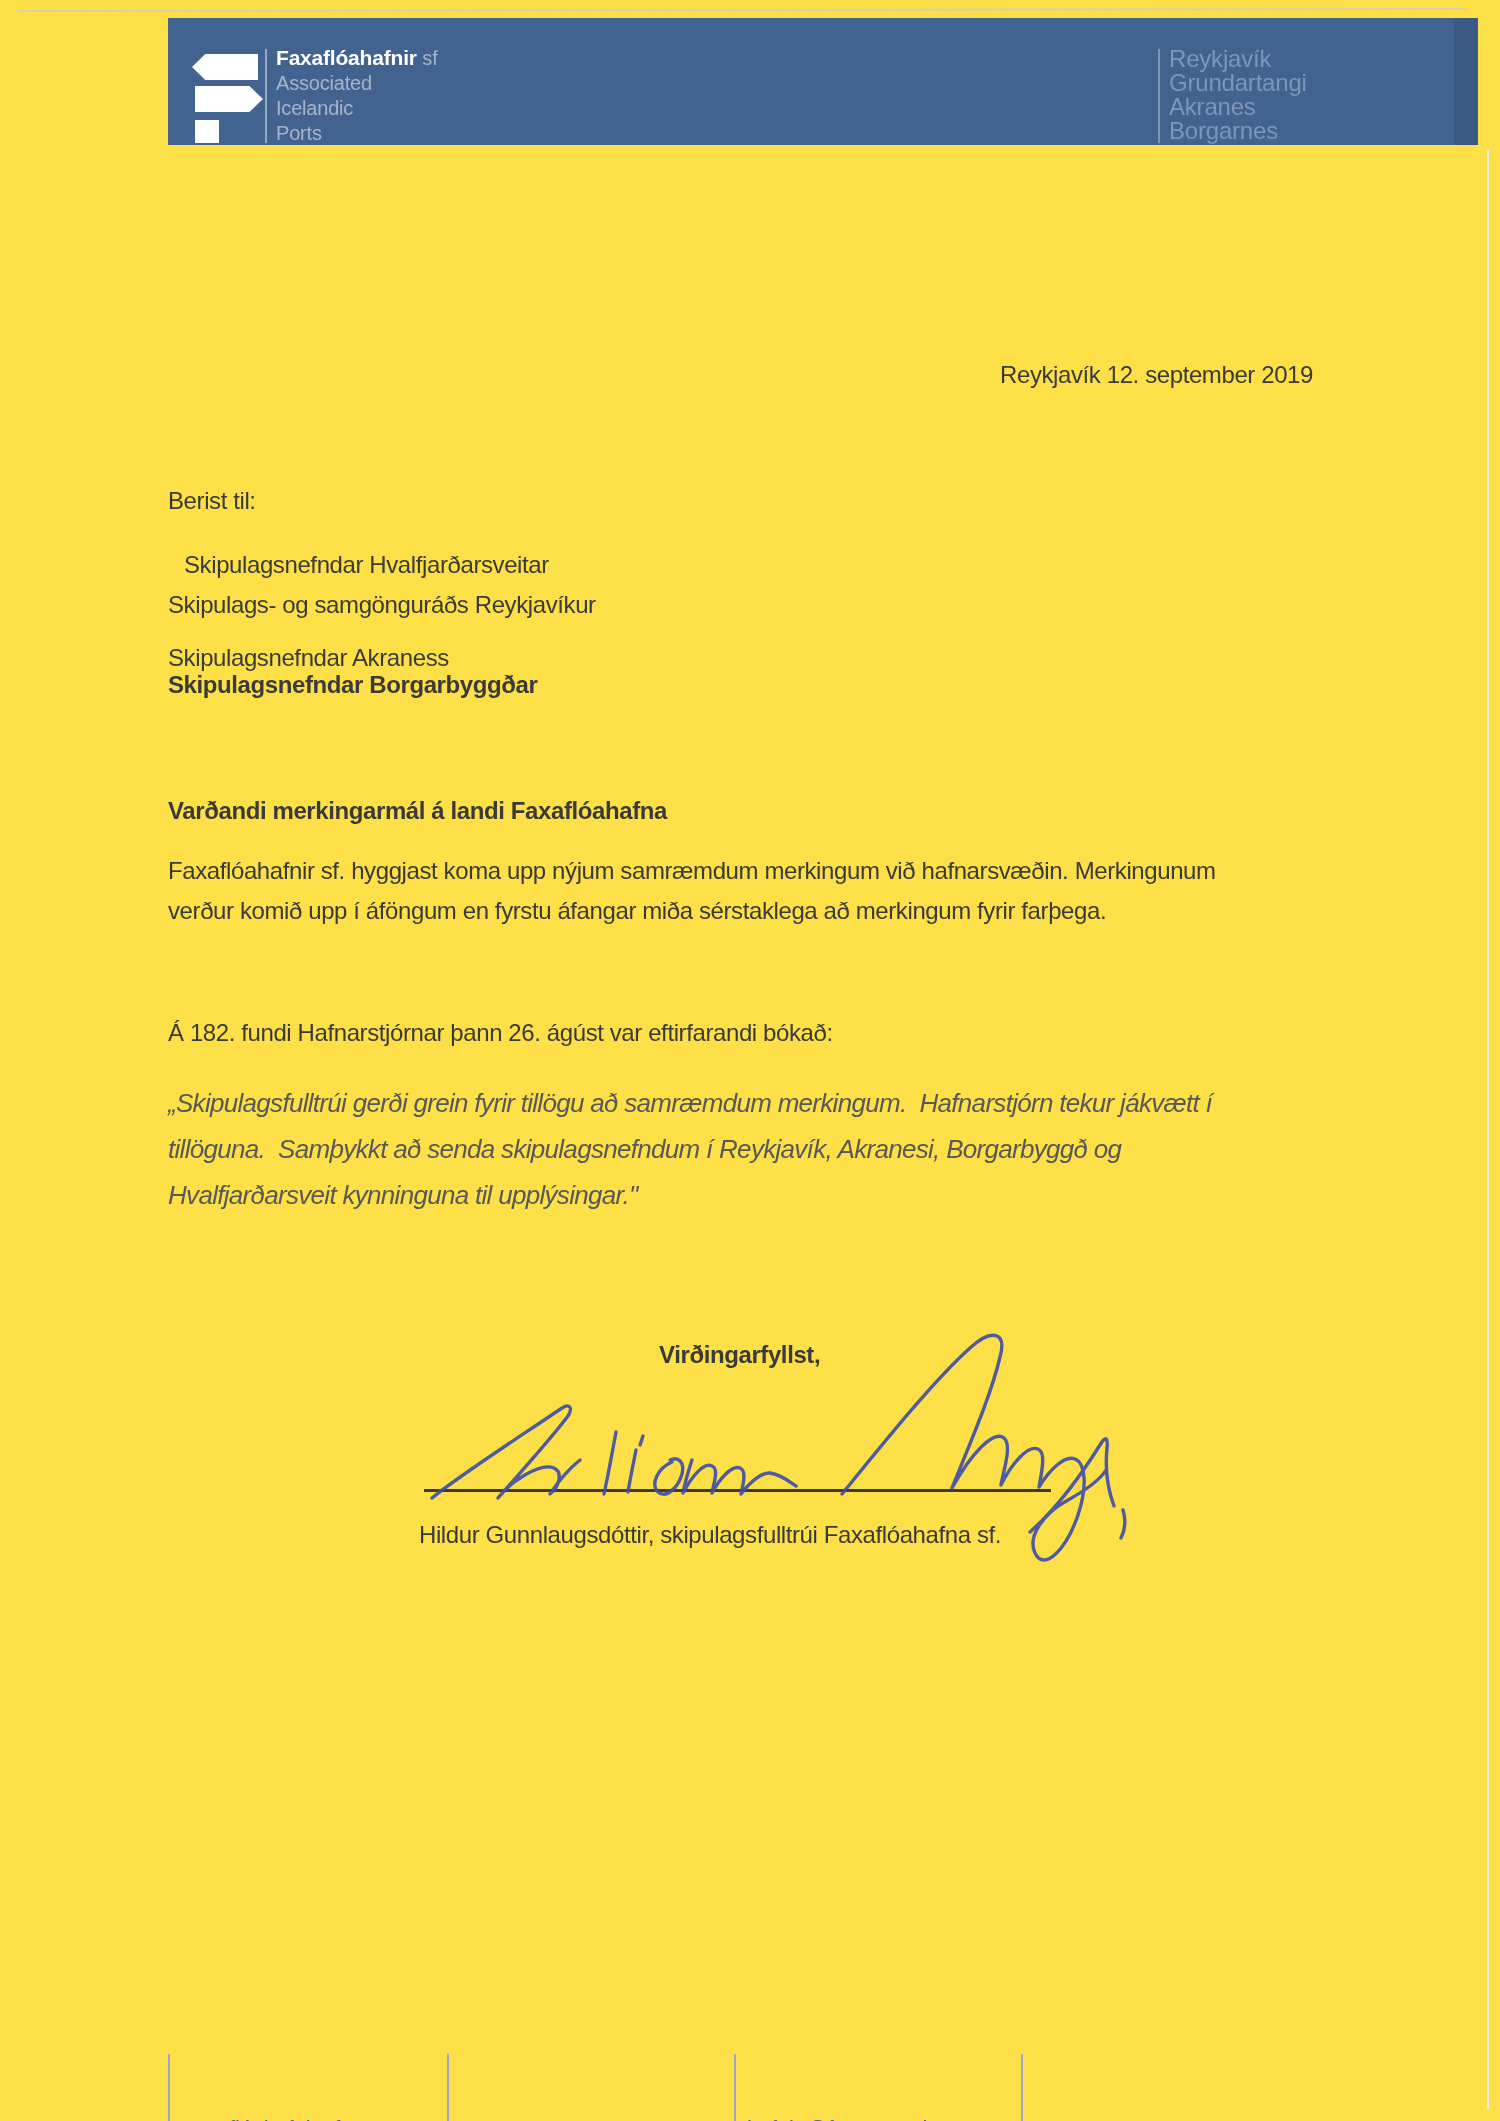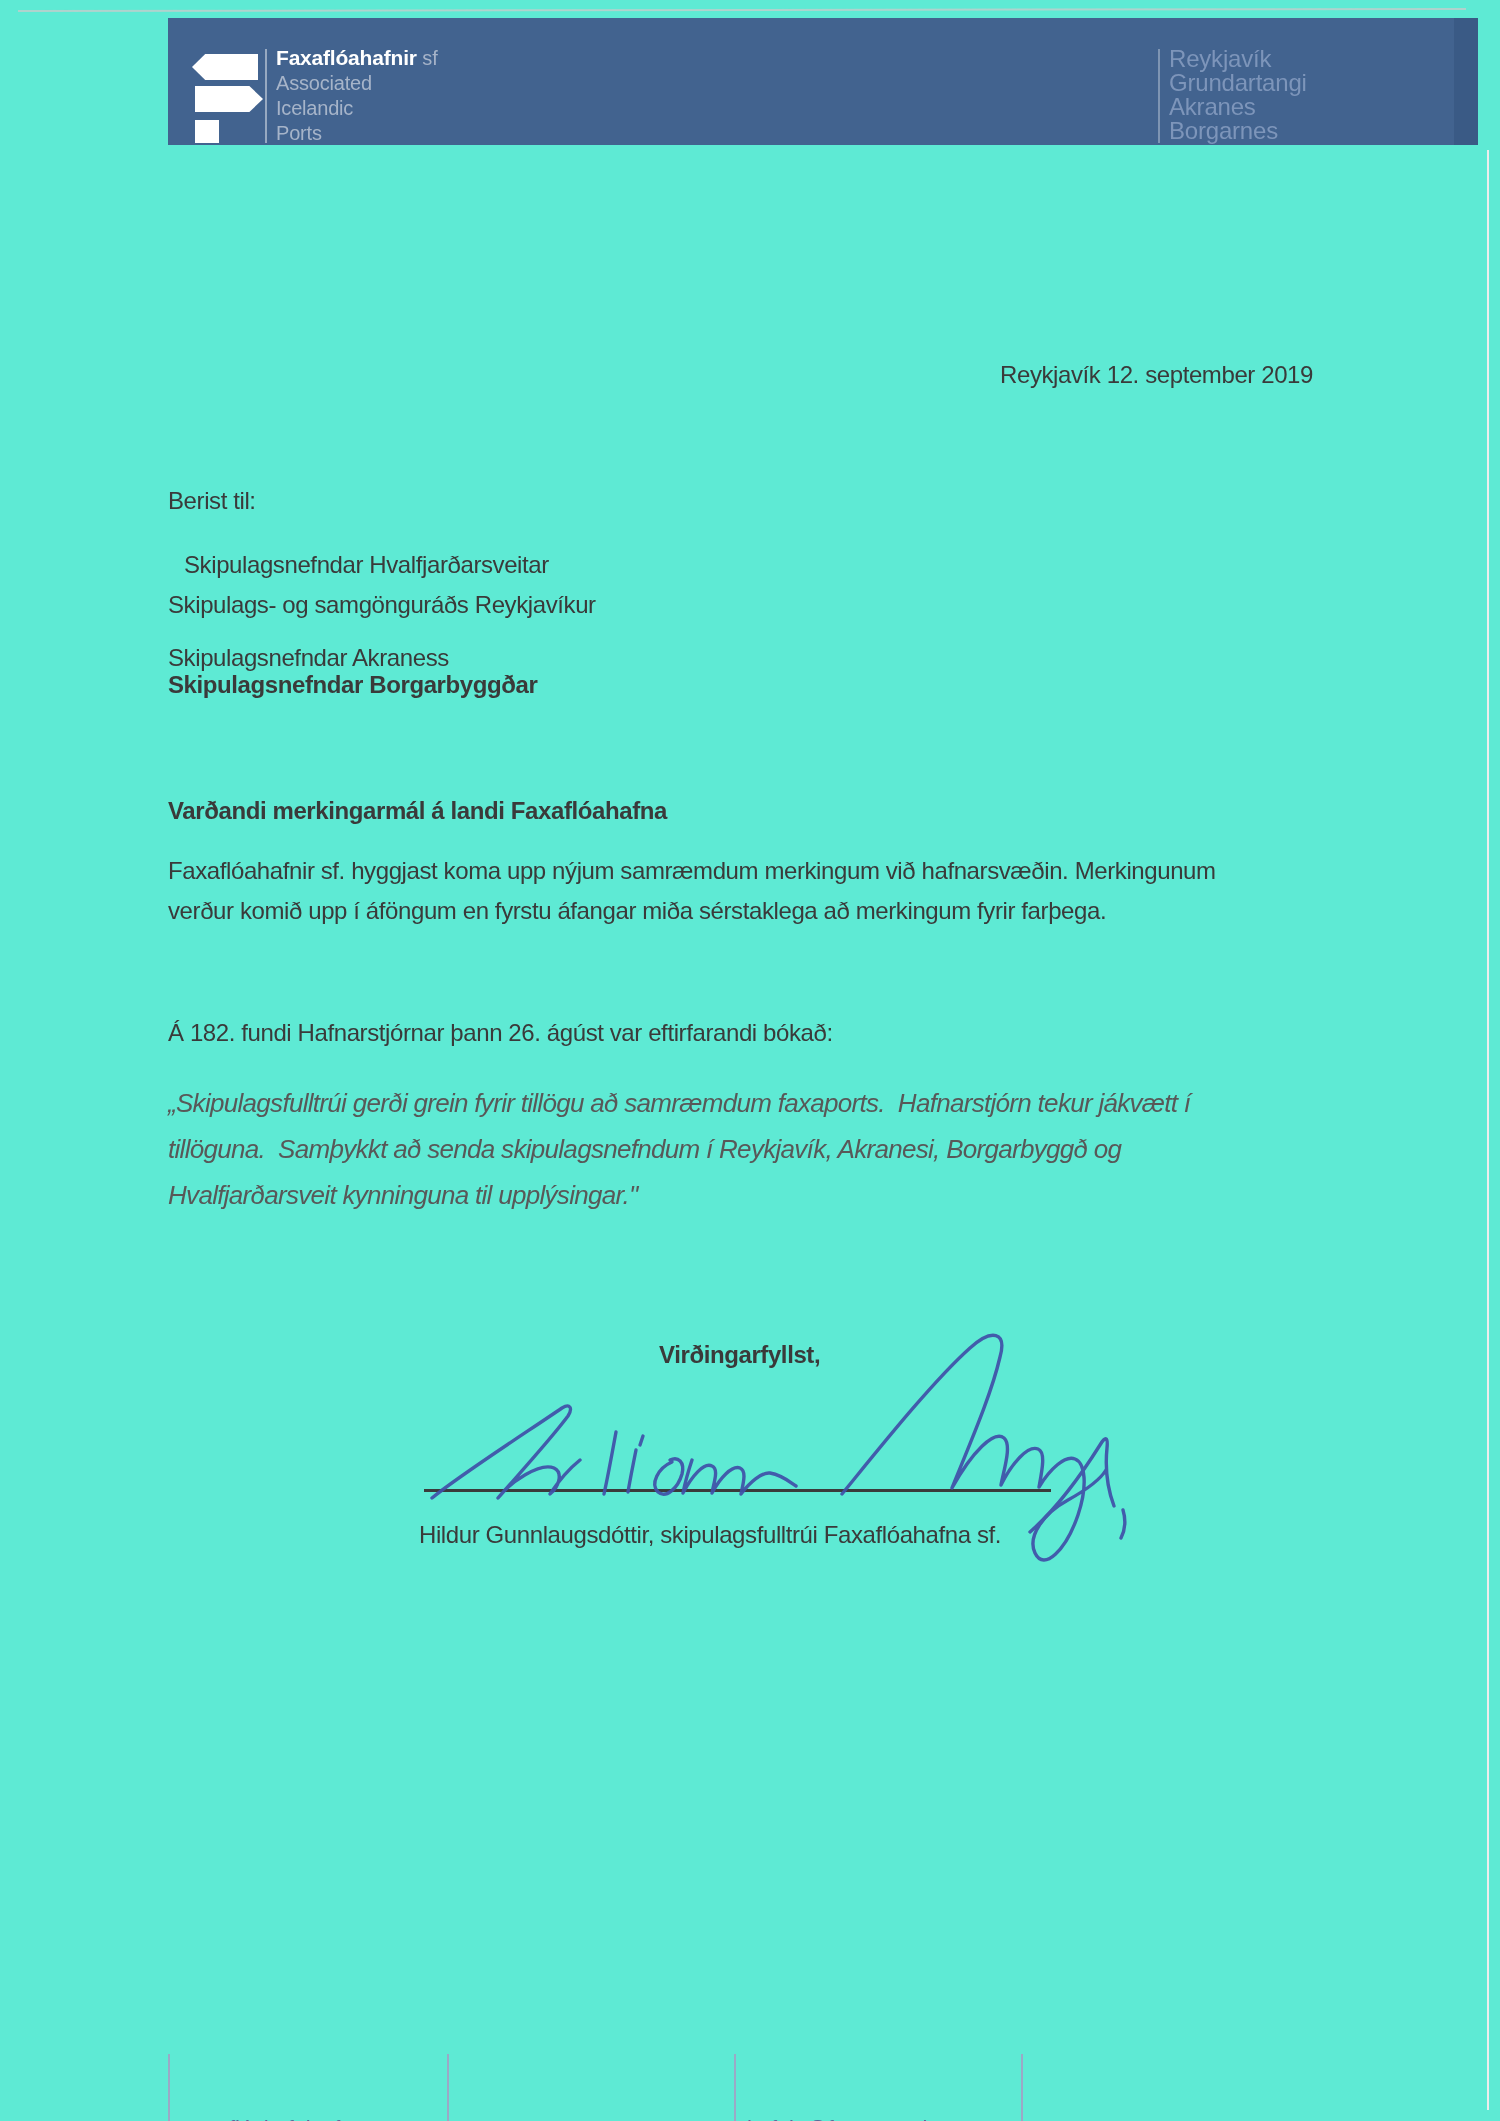--- a/index.html
+++ b/index.html
@@ -10,21 +10,21 @@
     --cities:#7d95ba;
     --ink:#3a3a3a;
     --quote-ink:#585858;
     --signature-ink:#4050a8;
     --footer-ink:#56699a;
     --footer-line:#9aa9c6;
   }
   html,body{margin:0;padding:0;background:#888;}
   .page{
     position:relative;width:1500px;height:2121px;margin:0 auto;
-    background:#5eead4;overflow:hidden;
+    background:#fde047;overflow:hidden;
     font-family:"Liberation Sans","DejaVu Sans",sans-serif;
     color:var(--ink);
   }
   .scan-top-line{position:absolute;left:18px;top:9px;width:1448px;height:2px;background:#cbcbcb;transform:rotate(-0.08deg);opacity:.75;}
   .scan-right-line{position:absolute;left:1487px;top:150px;width:2px;height:1960px;background:#ededed;}
 
   
   .banner{position:absolute;left:168px;top:18px;width:1310px;height:127px;background:var(--banner);}
   .banner-cap{position:absolute;right:0;top:0;width:24px;height:100%;background:var(--banner-shadow);}
   .logo-mark{position:absolute;left:24px;top:36px;width:72px;height:90px;}
@@ -102,21 +102,21 @@
   <div class="abs txt r3">Skipulagsnefndar Akraness</div>
   <div class="abs txt r4">Skipulagsnefndar Borgarbyggðar</div>
 
   <div class="abs txt bold subject">Varðandi merkingarmál á landi Faxaflóahafna</div>
 
   <div class="abs txt b1">Faxaflóahafnir sf. hyggjast koma upp nýjum samræmdum merkingum við hafnarsvæðin. Merkingunum</div>
   <div class="abs txt b2">verður komið upp í áföngum en fyrstu áfangar miða sérstaklega að merkingum fyrir farþega.</div>
 
   <div class="abs txt meeting">Á 182. fundi Hafnarstjórnar þann 26. ágúst var eftirfarandi bókað:</div>
 
-  <div class="abs quote q1">„Skipulagsfulltrúi gerði grein fyrir tillögu að samræmdum faxaports.  Hafnarstjórn tekur jákvætt í</div>
+  <div class="abs quote q1">„Skipulagsfulltrúi gerði grein fyrir tillögu að samræmdum merkingum.  Hafnarstjórn tekur jákvætt í</div>
   <div class="abs quote q2">tillöguna.  Samþykkt að senda skipulagsnefndum í Reykjavík, Akranesi, Borgarbyggð og</div>
   <div class="abs quote q3">Hvalfjarðarsveit kynninguna til upplýsingar."</div>
 
   <div class="abs txt closing">Virðingarfyllst,</div>
 
   <div class="sig-rule"></div>
 
   <svg class="sig-svg" viewBox="0 0 750 280" fill="none" stroke="#4050a8" stroke-width="3.4" stroke-linecap="round" stroke-linejoin="round" opacity="0.92">
     <path d="M 22 188 C 50 165 120 120 152 98 C 160 93 163 98 158 106 C 140 130 108 165 88 188 C 100 172 130 152 144 158 C 154 163 148 178 140 184 C 148 172 160 158 170 150"></path>
     <path d="M 206 122 C 202 144 198 166 194 184"></path>

